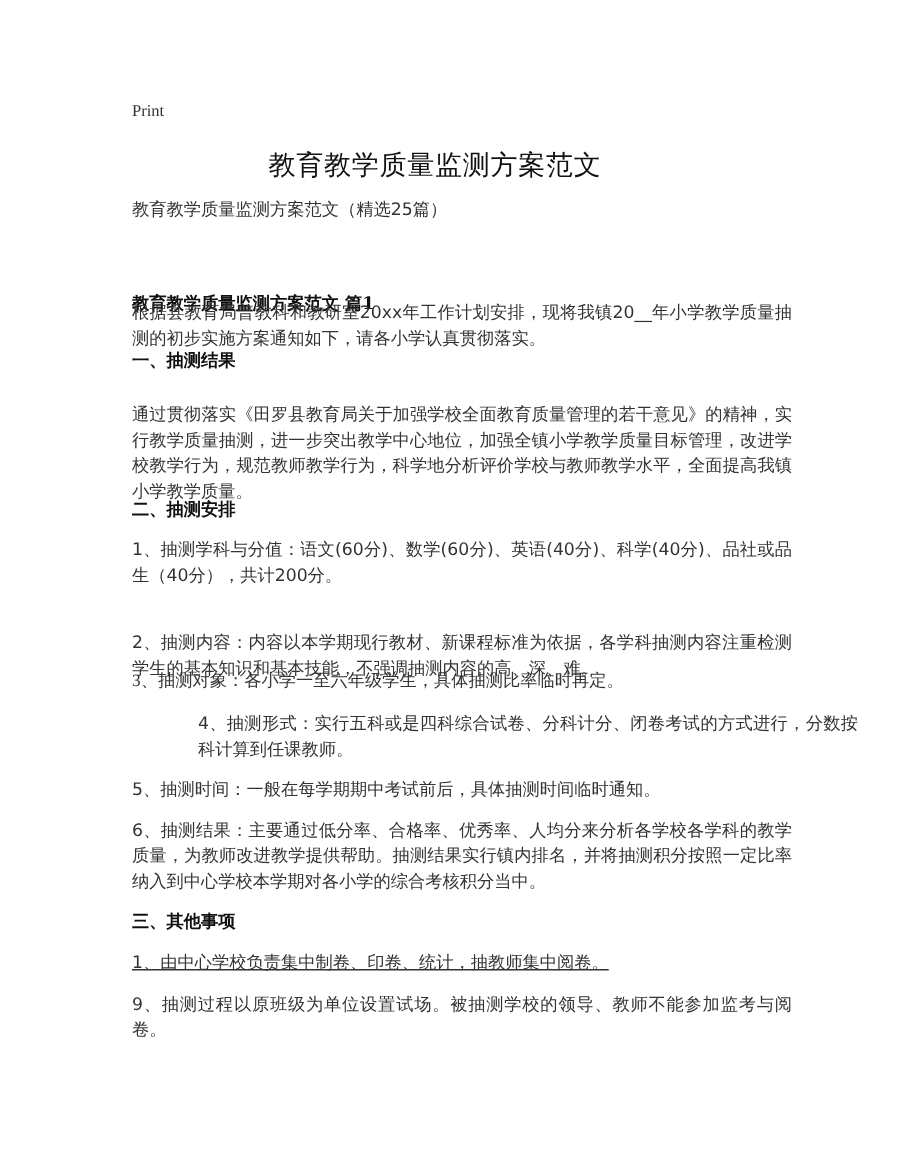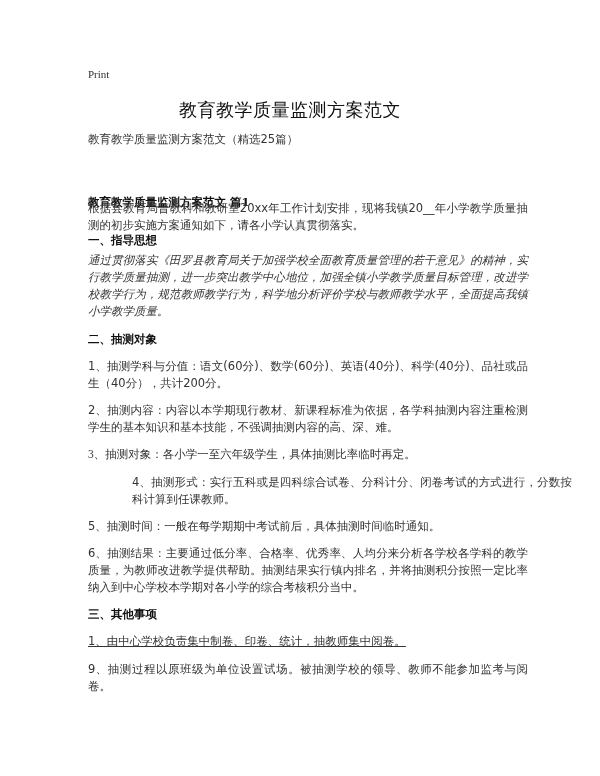--- a/index.html
+++ b/index.html
@@ -17,26 +17,26 @@
 <div class="print">Print</div>
 
 <div class="title">教育教学质量监测方案范文</div>
 
 <div class="line" style="top:131px;">教育教学质量监测方案范文（精选25篇）</div>
 
 <div class="line bold" style="top:146px;margin-top:48px;">教育教学质量监测方案范文 篇1</div>
 
 <div class="line para" style="top:200px;">根据县教育局普教科和教研室20xx年工作计划安排，现将我镇20__年小学教学质量抽测的初步实施方案通知如下，请各小学认真贯彻落实。</div>
 
-<div class="line bold" style="top:232px;">一、指导思想</div>
-<div class="line para" style="top:252px;font-style:italic;">通过贯彻落实《田罗县教育局关于加强学校全面教育质量管理的若干意见》的精神，实行教学质量抽测，进一步突出教学中心地位，加强全镇小学教学质量目标管理，改进学校教学行为，规范教师教学行为，科学地分析评价学校与教师教学水平，全面提高我镇小学教学质量。</div>
+<div class="line bold" style="top:232px;">一、抽测结果</div>
+<div class="line para" style="top:268px;">通过贯彻落实《田罗县教育局关于加强学校全面教育质量管理的若干意见》的精神，实行教学质量抽测，进一步突出教学中心地位，加强全镇小学教学质量目标管理，改进学校教学行为，规范教师教学行为，科学地分析评价学校与教师教学水平，全面提高我镇小学教学质量。</div>
 
-<div class="line bold" style="top:331px;">二、抽测对象</div>
+<div class="line bold" style="top:331px;">二、抽测安排</div>
 <div class="line para" style="top:358px;">1、抽测学科与分值：语文(60分)、数学(60分)、英语(40分)、科学(40分)、品社或品生（40分），共计200分。</div>
-<div class="line para" style="top:402px;">2、抽测内容：内容以本学期现行教材、新课程标准为依据，各学科抽测内容注重检测学生的基本知识和基本技能，不强调抽测内容的高、深、难。</div>
+<div class="line para" style="top:420px;">2、抽测内容：内容以本学期现行教材、新课程标准为依据，各学科抽测内容注重检测学生的基本知识和基本技能，不强调抽测内容的高、深、难。</div>
 <div class="line para" style="top:446px;font-family:Liberation Serif, serif;">3、抽测对象：各小学一至六年级学生，具体抽测比率临时再定。</div>
 <div class="line para" style="top:474px;margin-left:44px;">4、抽测形式：实行五科或是四科综合试卷、分科计分、闭卷考试的方式进行，分数按科计算到任课教师。</div>
 <div class="line para" style="top:518px;">5、抽测时间：一般在每学期期中考试前后，具体抽测时间临时通知。</div>
 <div class="line para" style="top:545px;">6、抽测结果：主要通过低分率、合格率、优秀率、人均分来分析各学校各学科的教学质量，为教师改进教学提供帮助。抽测结果实行镇内排名，并将抽测积分按照一定比率纳入到中心学校本学期对各小学的综合考核积分当中。</div>
 
 <div class="line bold" style="top:606px;">三、其他事项</div>
 <div class="line para" style="top:633px;text-decoration:underline;">1、由中心学校负责集中制卷、印卷、统计，抽教师集中阅卷。</div>
 <div class="line para" style="top:661px;">9、抽测过程以原班级为单位设置试场。被抽测学校的领导、教师不能参加监考与阅卷。</div>
 
 </body></html>

